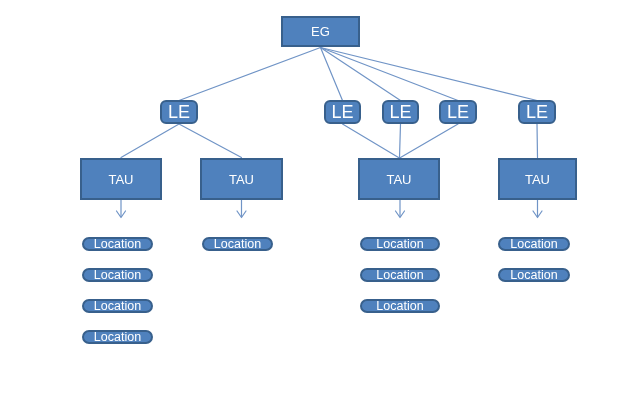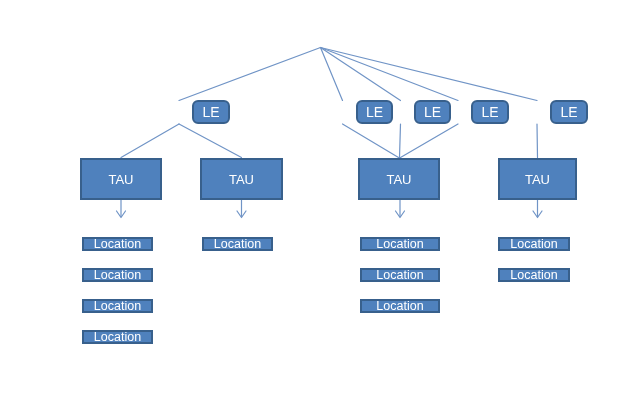--- a/index.html
+++ b/index.html
@@ -19,32 +19,32 @@
     stroke:var(--connector);stroke-width:1.2;fill:none;
     stroke-linecap:round;stroke-linejoin:round;
   }
   .node{
     position:absolute;box-sizing:border-box;
     background:var(--node-fill);border:2px solid var(--node-border);
     color:var(--node-text);display:flex;align-items:center;justify-content:center;
     font-size:13px;line-height:1;white-space:nowrap;
   }
   .eg{left:281px;top:16px;width:79px;height:31px;}
-  .le{width:38px;height:24px;border-radius:6px;font-size:14px;margin-left:32px;}
+  .le{width:38px;height:24px;border-radius:6px;font-size:18px;}
   .le-1{left:160px;top:100px;}
   .le-2{left:324px;top:100px;width:37px;}
   .le-3{left:382px;top:100px;width:37px;}
   .le-4{left:439px;top:100px;}
   .le-5{left:518px;top:100px;}
   .tau{width:82px;height:42px;}
   .tau-1{left:80px;top:158px;}
   .tau-2{left:200px;top:158px;width:83px;}
   .tau-3{left:358px;top:158px;}
   .tau-4{left:498px;top:158px;width:79px;}
-  .loc{height:14px;font-size:12.5px;border-width:2px;}
+  .loc{height:14px;font-size:12.5px;border-width:2px;border-radius:7px;}
   .c1{left:82px;width:71px;}
   .c2{left:202px;width:71px;}
   .c3{left:360px;width:80px;}
   .c4{left:498px;width:72px;}
   .r1{top:237px;}
   .r2{top:268px;}
   .r3{top:299px;}
   .r4{top:330px;}
 </style>
 </head>
@@ -70,20 +70,21 @@
     <line x1="121" y1="189.5" x2="121" y2="216"></line>
     <polyline points="116.5,211 121,217.5 125.5,211"></polyline>
     <line x1="241.5" y1="189.5" x2="241.5" y2="216"></line>
     <polyline points="237,211 241.5,217.5 246,211"></polyline>
     <line x1="400" y1="189.5" x2="400" y2="216"></line>
     <polyline points="395.5,211 400,217.5 404.5,211"></polyline>
     <line x1="537.5" y1="189.5" x2="537.5" y2="216"></line>
     <polyline points="533,211 537.5,217.5 542,211"></polyline>
   </svg>
 
+  <div class="node eg">EG</div>
 
   <div class="node le le-1">LE</div>
   <div class="node le le-2">LE</div>
   <div class="node le le-3">LE</div>
   <div class="node le le-4">LE</div>
   <div class="node le le-5">LE</div>
 
   <div class="node tau tau-1">TAU</div>
   <div class="node tau tau-2">TAU</div>
   <div class="node tau tau-3">TAU</div>

